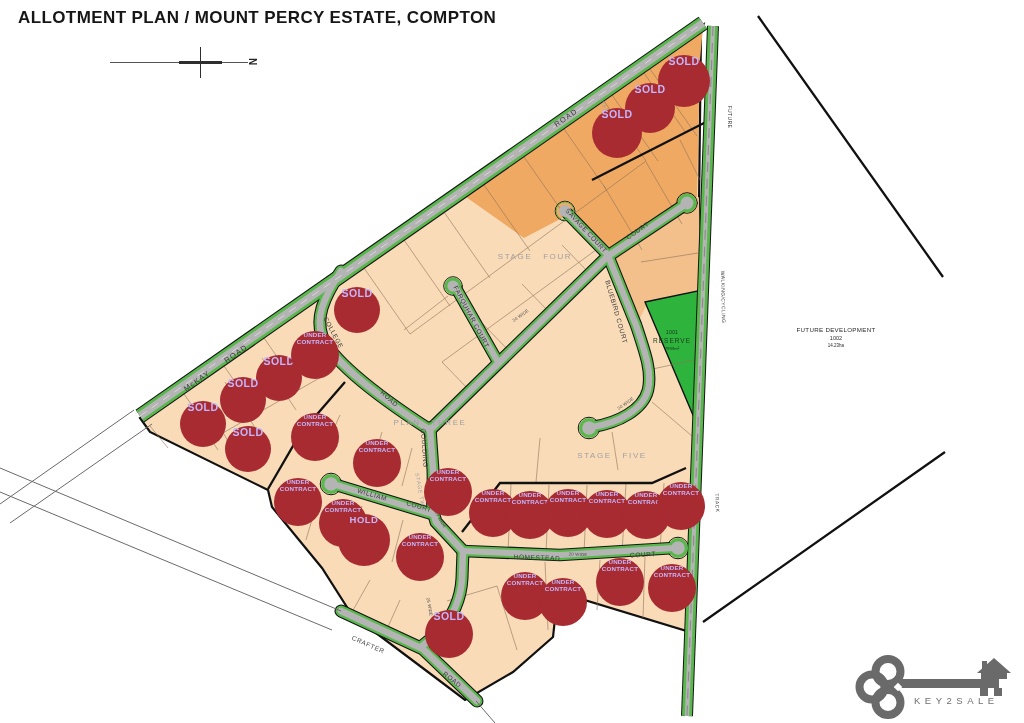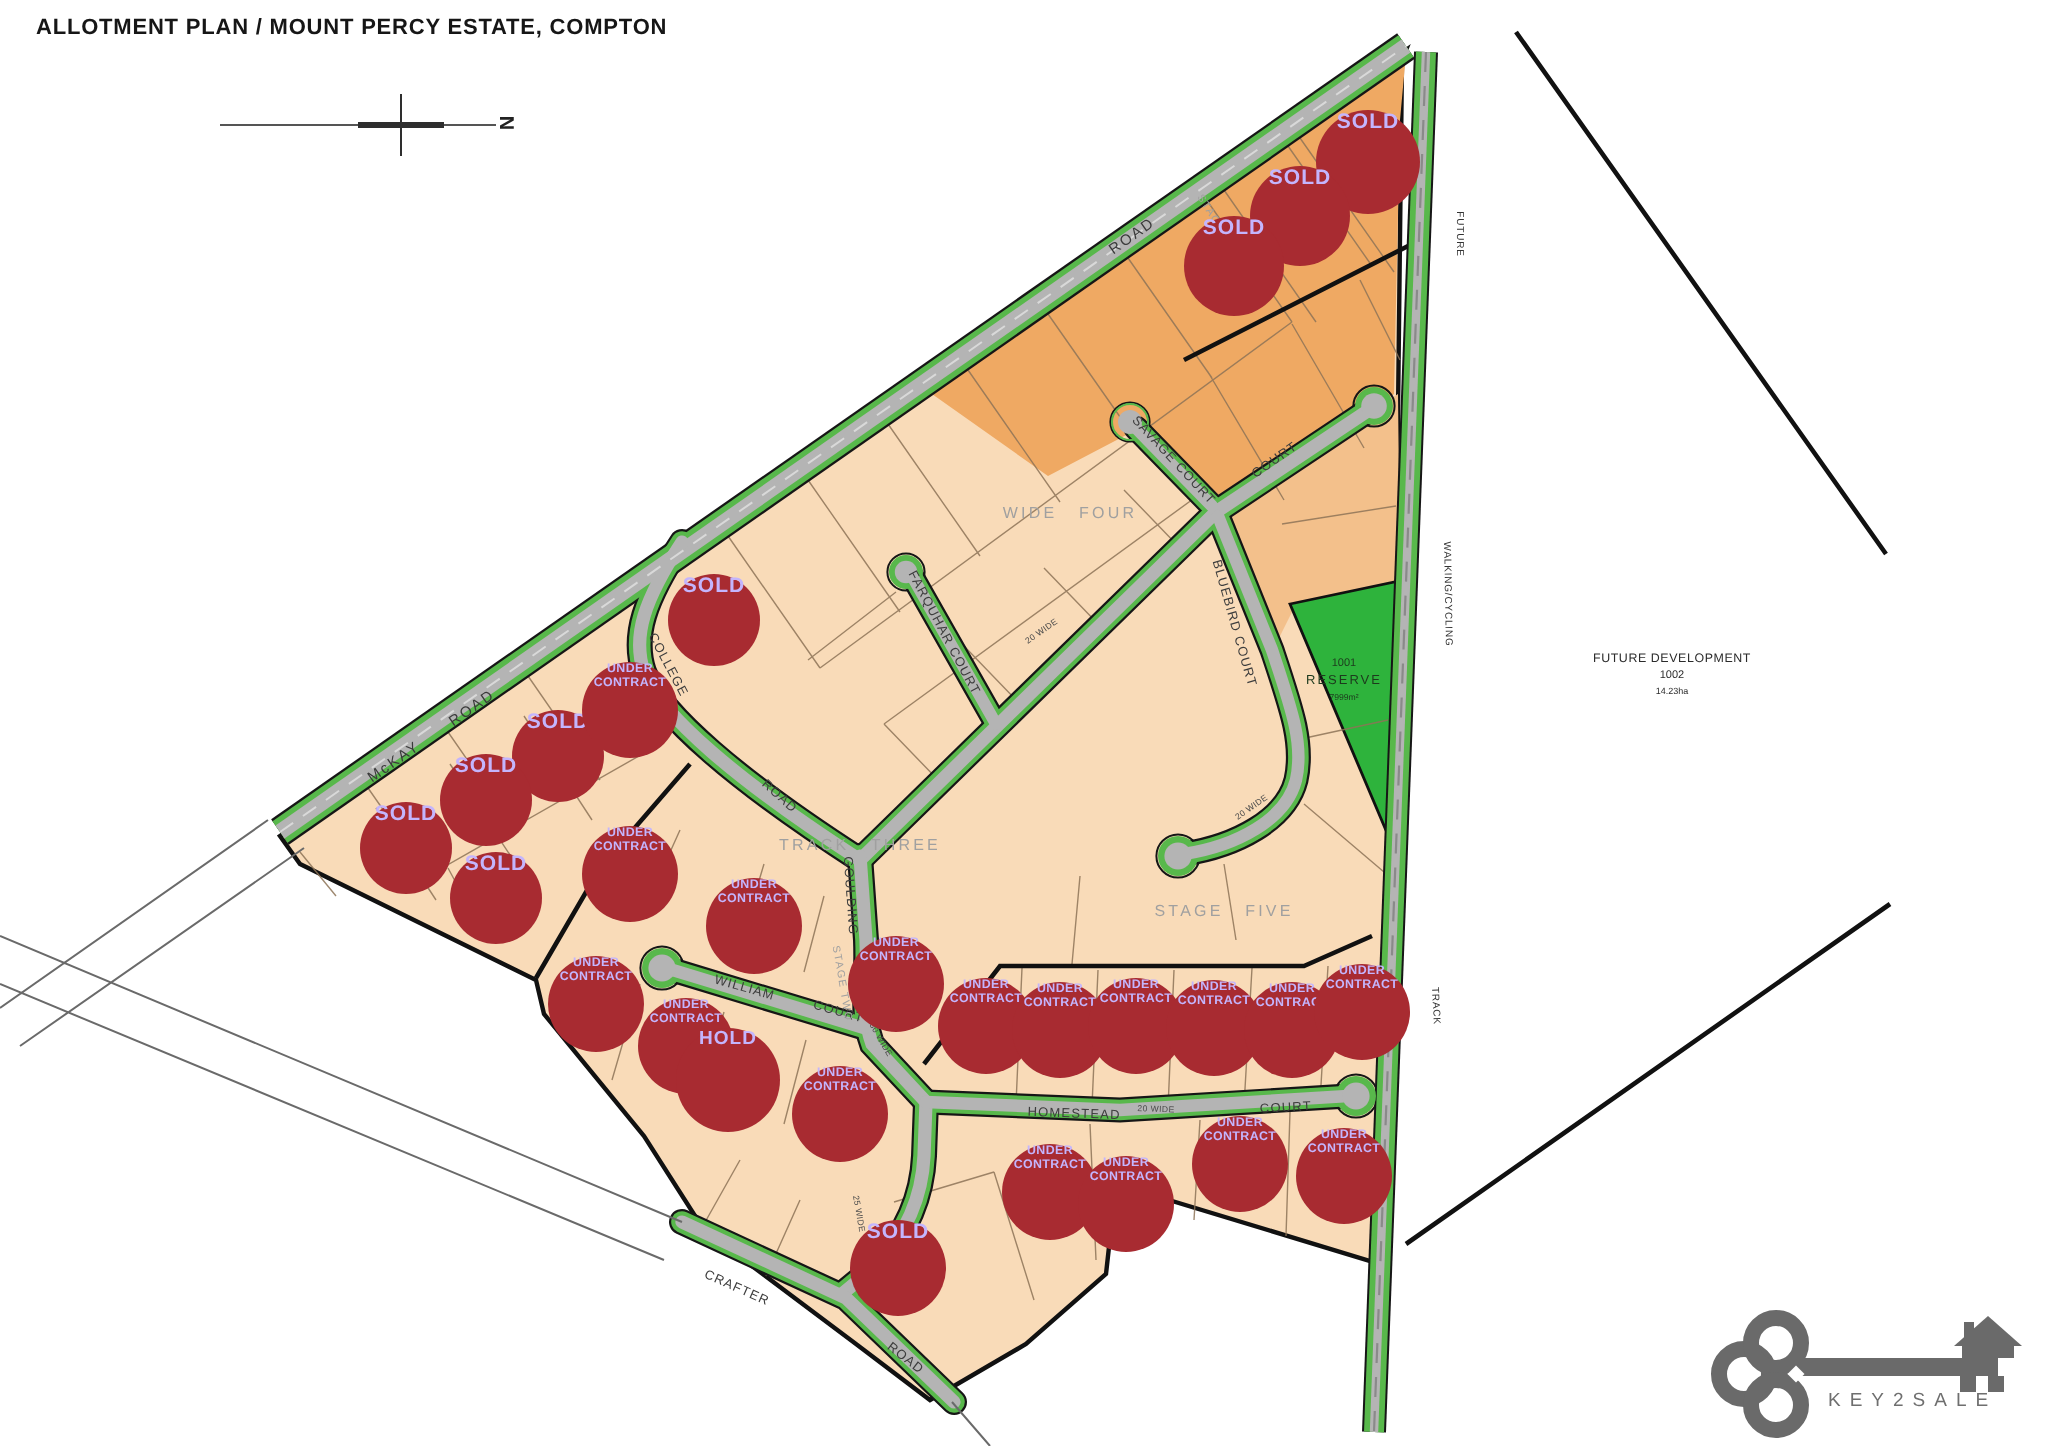--- a/index.html
+++ b/index.html
@@ -7,21 +7,21 @@
          font-family:"Liberation Sans", sans-serif;}
   #plan-svg{position:absolute;left:0;top:0;}
   .rc{fill:none;stroke:#161616;}
   .rg{fill:none;stroke:#58b84b;}
   .rp{fill:none;stroke:#b4b4b4;}
   .rd{fill:none;stroke:#d9d9d9;stroke-width:1;stroke-dasharray:8,6;}
   .trkd{fill:none;stroke:#8a8a8a;stroke-width:1.1;stroke-dasharray:10,7;}
   .lotline{fill:none;stroke:#8d7357;stroke-width:.7;opacity:.85;}
   .thick{fill:none;stroke:#111;stroke-width:2.3;}
   .outline-road{fill:none;stroke:#6a6a6a;stroke-width:1;}
-  .page-title{position:absolute;left:18px;top:8px;font-size:11px;font-weight:700;
+  .page-title{position:absolute;left:18px;top:8px;font-size:17px;font-weight:700;
               letter-spacing:.4px;color:#161616;white-space:nowrap;}
   .map-label{position:absolute;white-space:nowrap;line-height:1;}
   .lbl-road{font-size:6.5px;color:#3d3d3d;letter-spacing:.6px;}
   .lbl-main{font-size:7.5px;color:#3a3a3a;letter-spacing:1.1px;}
   .lbl-track{font-size:5px;color:#333;letter-spacing:.4px;}
   .lbl-width{font-size:4.3px;color:#4a4a4a;letter-spacing:.2px;}
   .lbl-stage{font-size:8px;color:#a0a0a0;letter-spacing:1.6px;word-spacing:7px;}
   .lbl-stage-sm{font-size:5.3px;color:#a0a0a0;letter-spacing:.8px;}
   .badge{position:absolute;border-radius:50%;color:#c4b5fd;display:flex;flex-direction:column;
          align-items:center;justify-content:flex-start;text-align:center;font-weight:700;}
@@ -197,22 +197,22 @@
       <div class="map-label lbl-road" style="left: 368px; top: 645px; transform: translate(-50%, -50%) rotate(24deg);">CRAFTER</div>
       <div class="map-label lbl-road" style="left: 452px; top: 680px; transform: translate(-50%, -50%) rotate(38deg);">ROAD</div>
       <div class="map-label lbl-track" style="left: 729px; top: 117px; transform: translate(-50%, -50%) rotate(90deg);">FUTURE</div>
       <div class="map-label lbl-track" style="left: 723px; top: 297px; transform: translate(-50%, -50%) rotate(89deg);">WALKING/CYCLING</div>
       <div class="map-label lbl-track" style="left: 717px; top: 503px; transform: translate(-50%, -50%) rotate(87deg);">TRACK</div>
       <div class="map-label lbl-width" style="left: 521px; top: 316px; transform: translate(-50%, -50%) rotate(-35deg);">20 WIDE</div>
       <div class="map-label lbl-width" style="left: 626px; top: 404px; transform: translate(-50%, -50%) rotate(-35deg);">20 WIDE</div>
       <div class="map-label lbl-width" style="left: 440px; top: 520px; transform: translate(-50%, -50%) rotate(60deg);">30 WIDE</div>
       <div class="map-label lbl-width" style="left: 578px; top: 555px; transform: translate(-50%, -50%) rotate(2deg);">20 WIDE</div>
       <div class="map-label lbl-width" style="left: 429px; top: 607px; transform: translate(-50%, -50%) rotate(80deg);">25 WIDE</div>
-      <div class="map-label lbl-stage" style="left: 535px; top: 257px; transform: translate(-50%, -50%) rotate(0deg);">WIDE FOUR</div>
-      <div class="map-label lbl-stage" style="left: 430px; top: 423px; transform: translate(-50%, -50%) rotate(0deg);">TRACK THREE</div>
+      <div class="map-label lbl-stage" style="left: 535px; top: 257px; transform: translate(-50%, -50%) rotate(0deg);">STAGE FOUR</div>
+      <div class="map-label lbl-stage" style="left: 430px; top: 423px; transform: translate(-50%, -50%) rotate(0deg);">PLAN THREE</div>
       <div class="map-label lbl-stage" style="left: 612px; top: 456px; transform: translate(-50%, -50%) rotate(0deg);">STAGE FIVE</div>
       <div class="map-label lbl-stage-sm" style="left: 420px; top: 492px; transform: translate(-50%, -50%) rotate(80deg);">STAGE TWO</div>
       <div class="map-label lbl-stage-sm" style="left: 454px; top: 631px; transform: translate(-50%, -50%) rotate(-38deg);">STAGE ONE</div>
       <div class="map-label lbl-stage-sm" style="left: 608px; top: 113px; transform: translate(-50%, -50%) rotate(58deg);">STAGE SIX</div>
       <div class="badge" style="left: 658px; top: 55px; height: 52px; width: 52px; background: rgb(168, 43, 49);">
         <span class="b-lg">SOLD</span>
       </div>
       <div class="badge" style="left: 625px; top: 83px; height: 50px; width: 50px; background: rgb(168, 43, 49);">
         <span class="b-lg">SOLD</span>
       </div>

